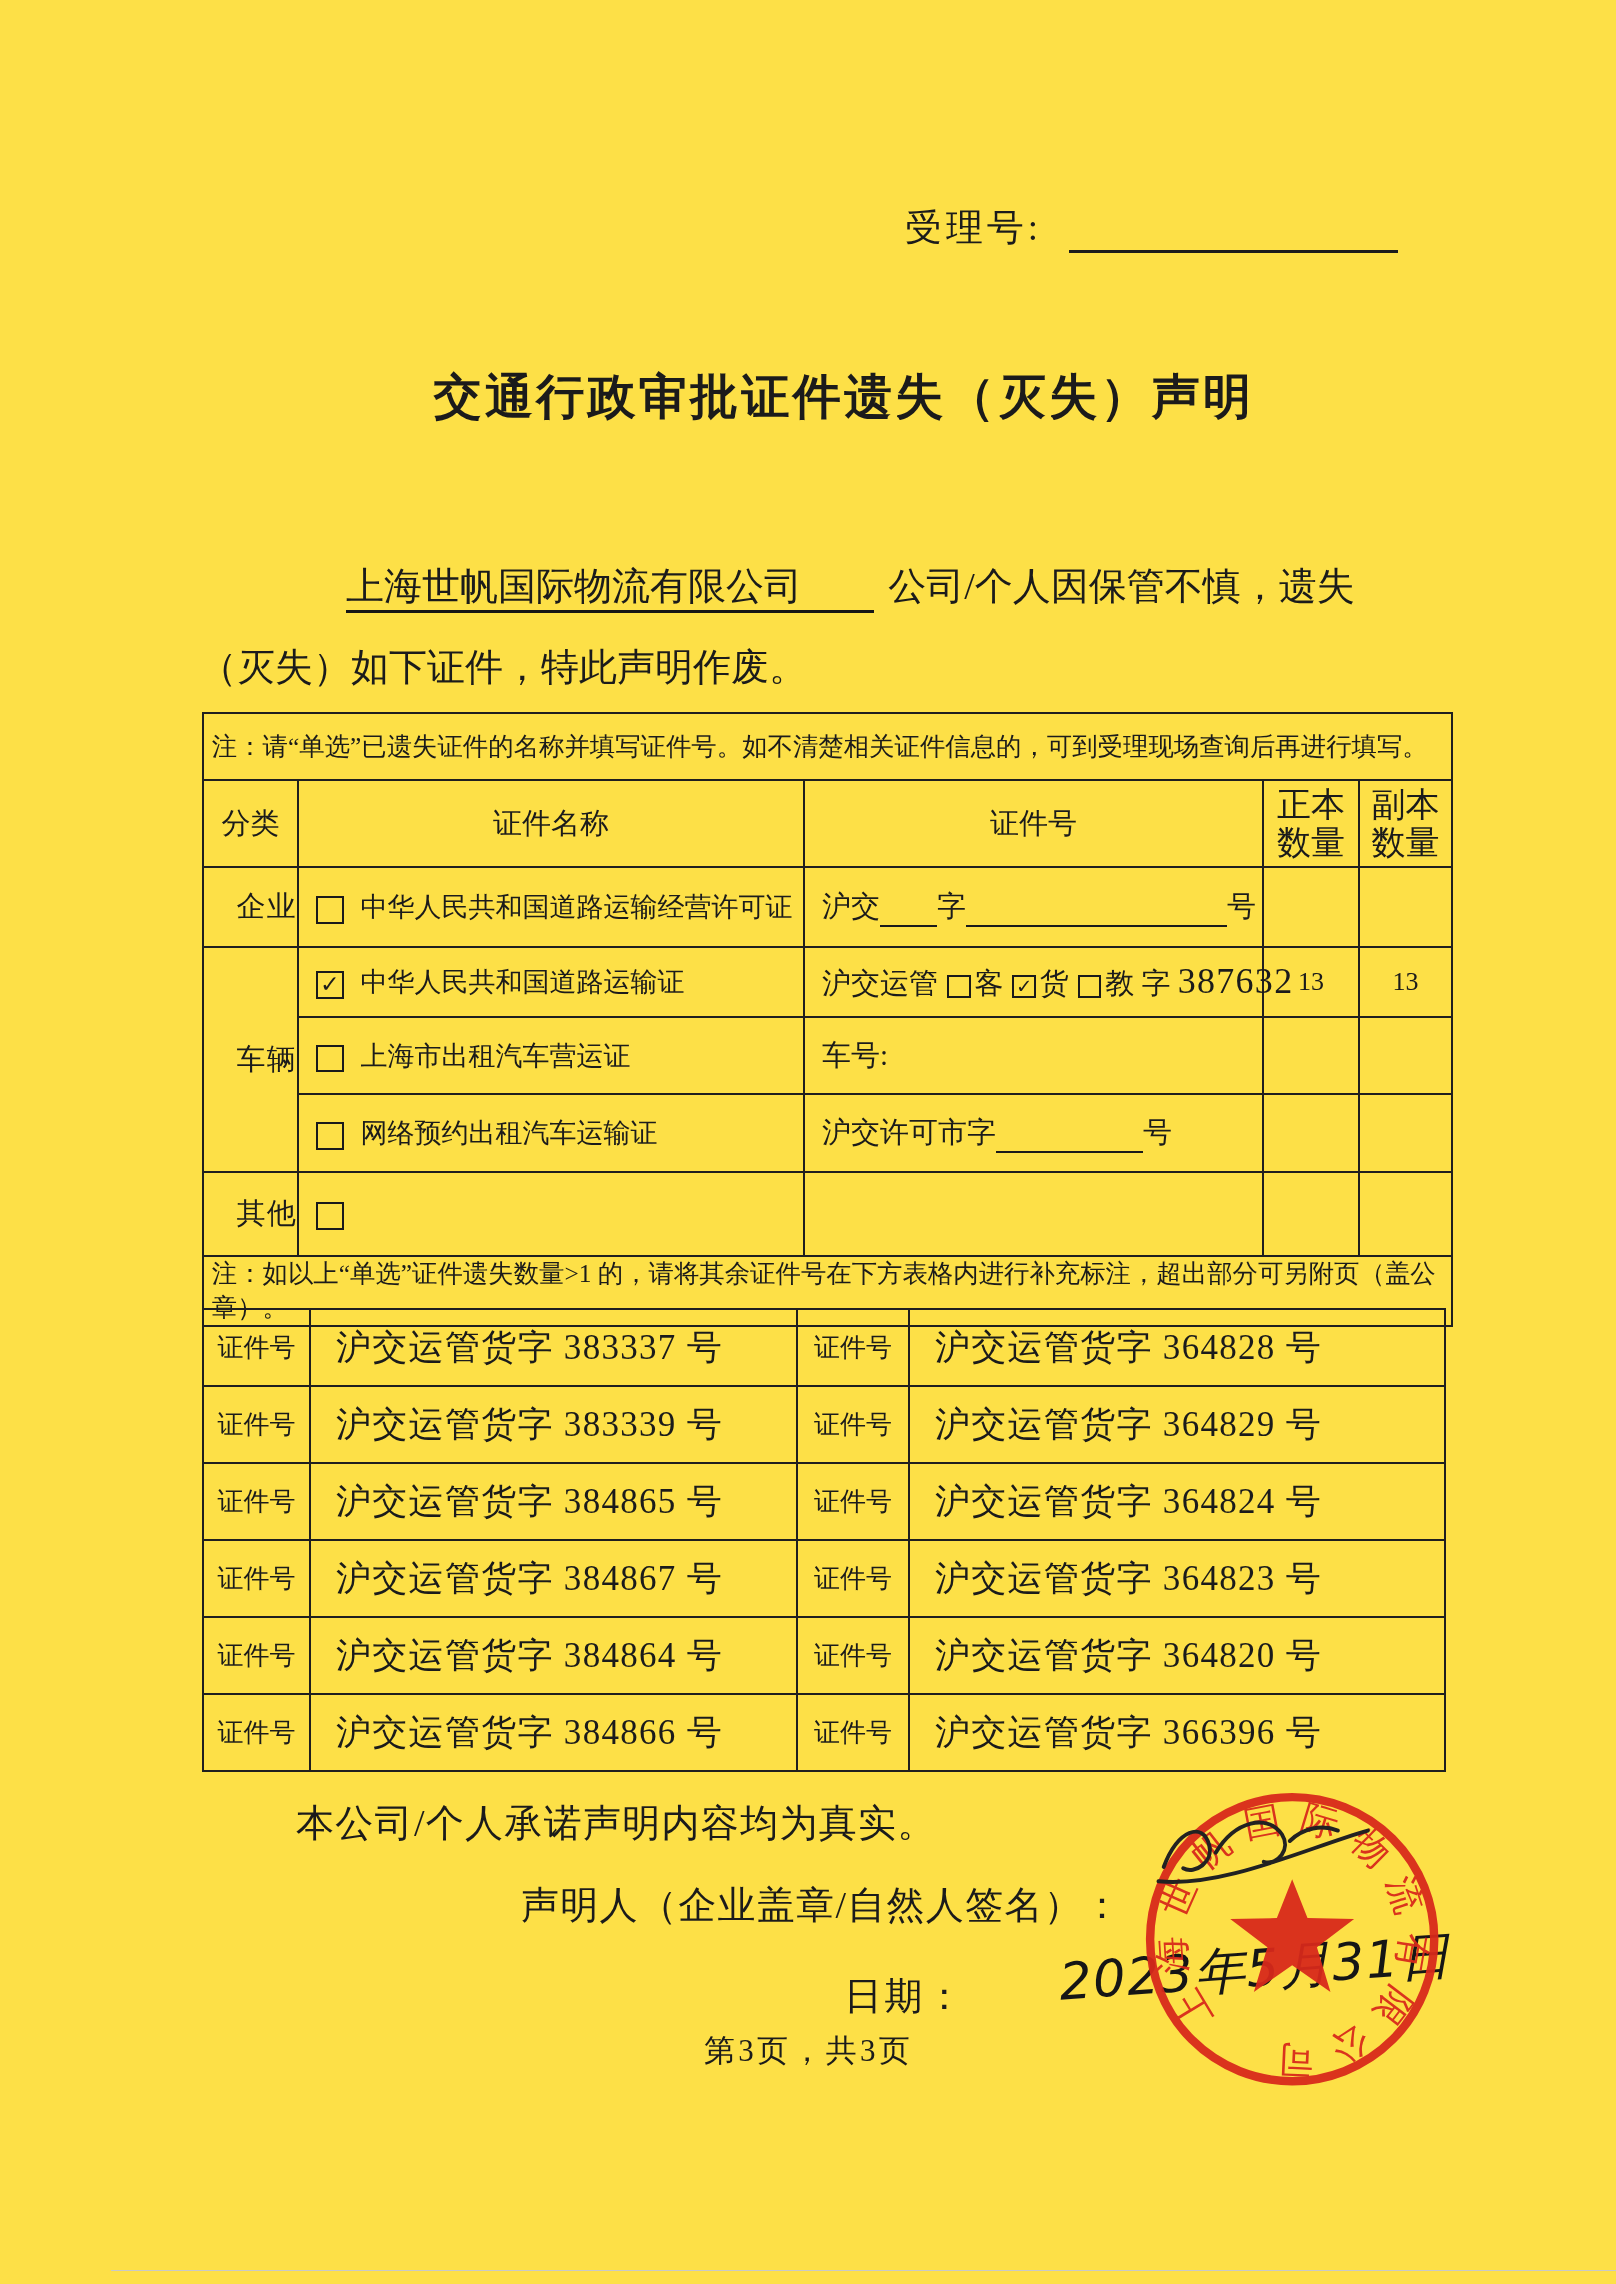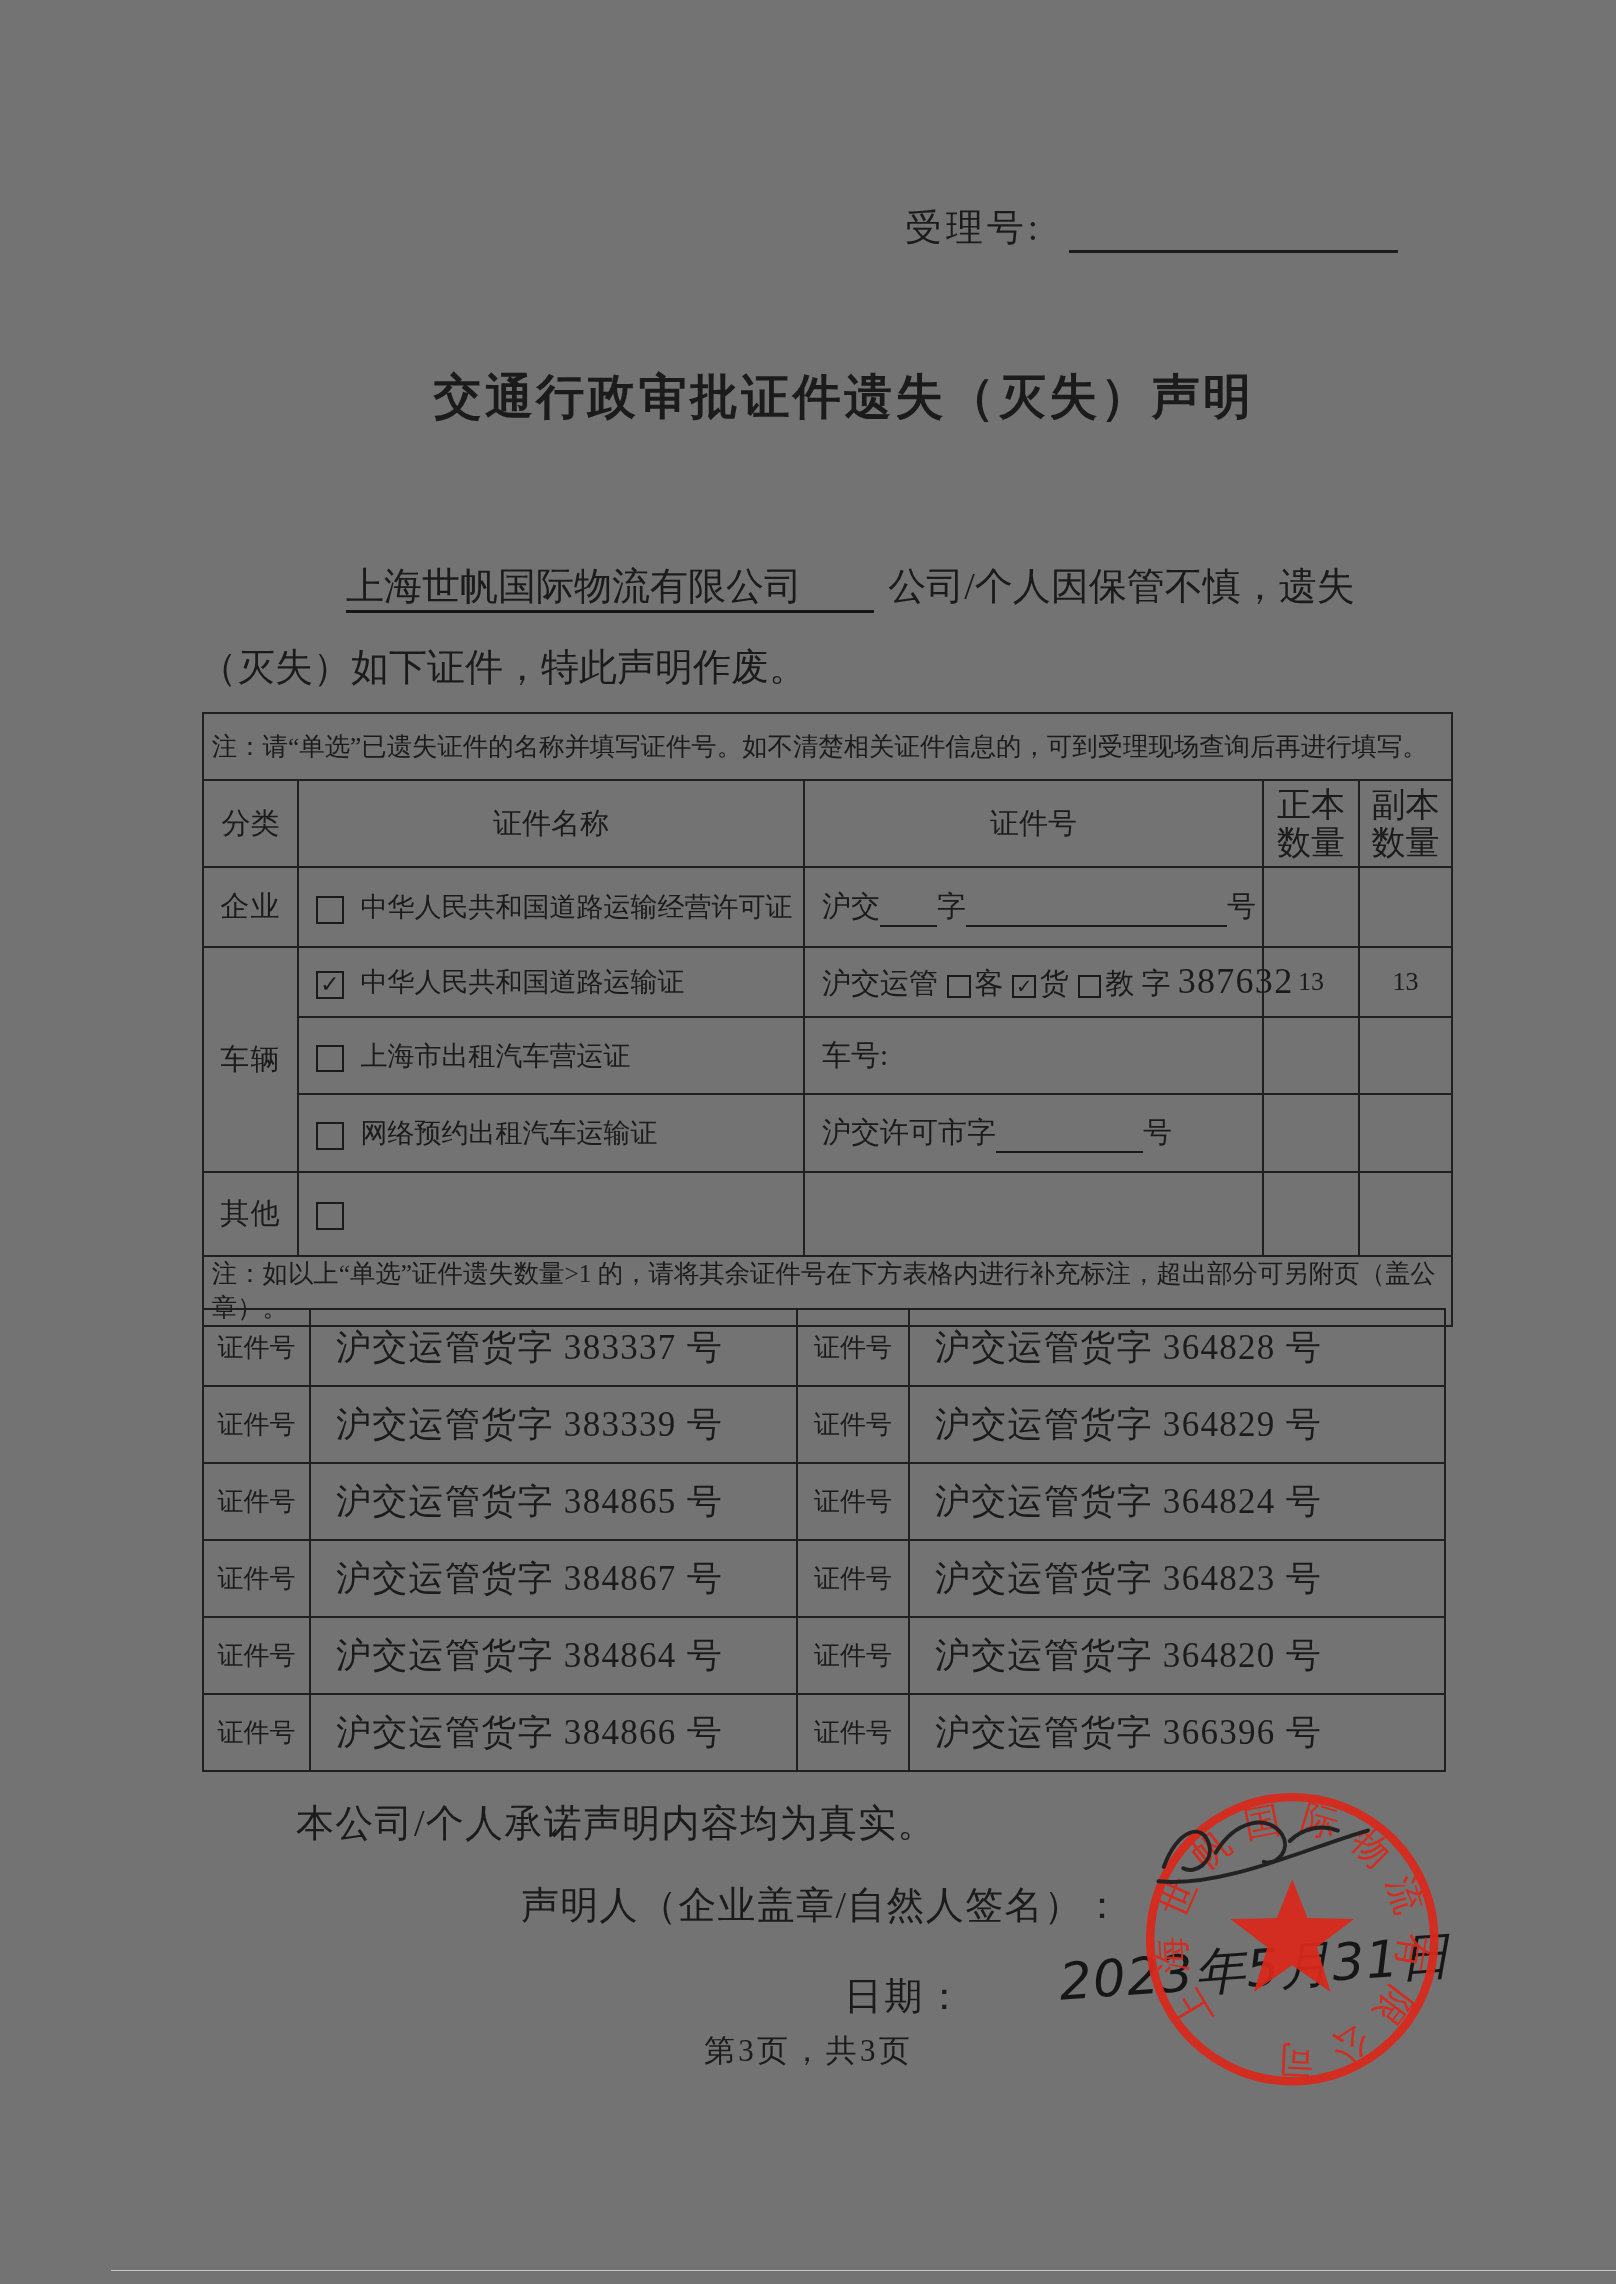--- a/index.html
+++ b/index.html
@@ -1,20 +1,20 @@
 <!DOCTYPE html>
 <html style="font-size:10.4px"><head>
 <meta charset="utf-8">
 <style>
   html,body{margin:0;padding:0;}
   body{background:#ffffff;}
   .page{
     position:relative;
     width:1616px;height:2284px;
-    background:#737373;
+    background:#fde047;
     font-family:"Liberation Serif","DejaVu Serif",serif;
     color:#1b1b1b;
     overflow:hidden;
   }
   
   .accept{position:absolute;left:905px;top:203px;display:flex;align-items:flex-end;}
   .accept .lbl{font-size:37px;letter-spacing:3.9px;}
   .accept .blank{display:inline-block;width:329px;height:35px;border-bottom:3.3px solid #1c1c1c;margin-left:27px;}
   
   .title{
@@ -27,21 +27,21 @@
   .company{border-bottom:3.3px solid #161616;padding-right:72px;padding-bottom:2.6px;}
   .gap{display:inline-block;width:14.3px;}
   
   table{border-collapse:collapse;table-layout:fixed;}
   .t1{position:absolute;left:202px;top:712px;width:1250px;}
   .t1 td{border:2px solid #1f1f1f;padding:0;vertical-align:middle;}
   .t1{border:2.6px solid #161616;}
   .notecell{font-size:25.4px;padding-left:7.8px !important;letter-spacing:0px;}
   .hcell{text-align:center;font-size:29px;}
   .hsmall{text-align:center;font-size:34px;line-height:38px;}
-  .catcell{text-align:center;font-size:29px;letter-spacing:1.3px;}
+  .catcell{text-align:right;font-size:29px;letter-spacing:1.3px;}
   .namecell{font-size:27px;padding-left:17px !important;white-space:nowrap;}
   .numcell{font-size:29px;padding-left:17px !important;white-space:nowrap;}
   .qtycell{text-align:center;font-size:26px;}
   .cb{display:inline-flex;align-items:center;justify-content:center;
       width:23.5px;height:23.5px;border:2px solid #1a1a1a;
       font-size:23.5px;font-weight:bold;line-height:1;vertical-align:middle;
       font-family:"DejaVu Sans",sans-serif;margin-right:17px;}
   .cbs{display:inline-flex;align-items:center;justify-content:center;
       width:19.5px;height:19.5px;border:2px solid #1a1a1a;
       font-size:19.5px;font-weight:bold;line-height:1;vertical-align:middle;

